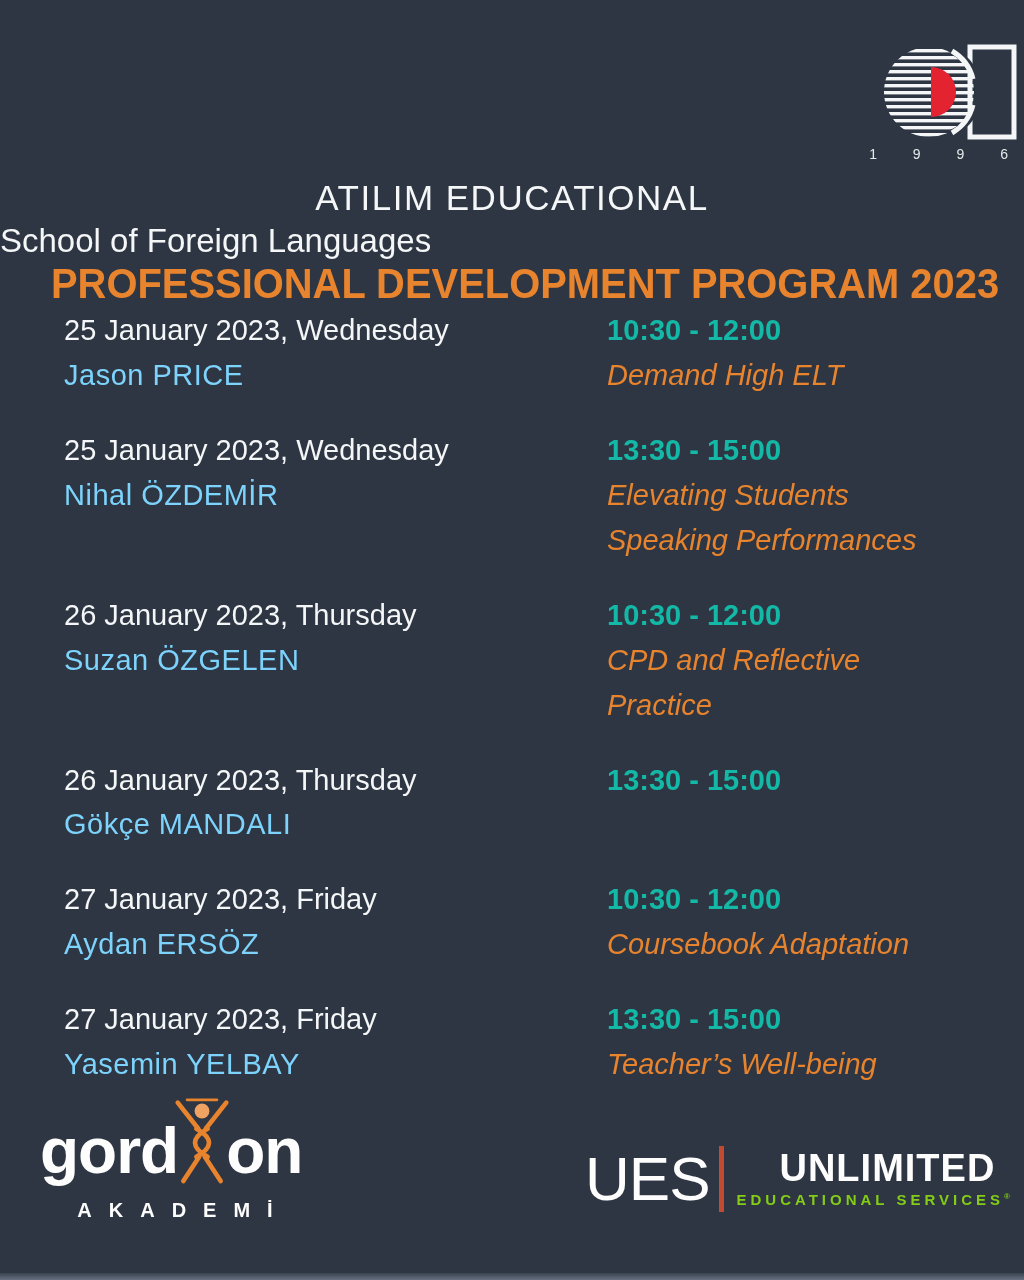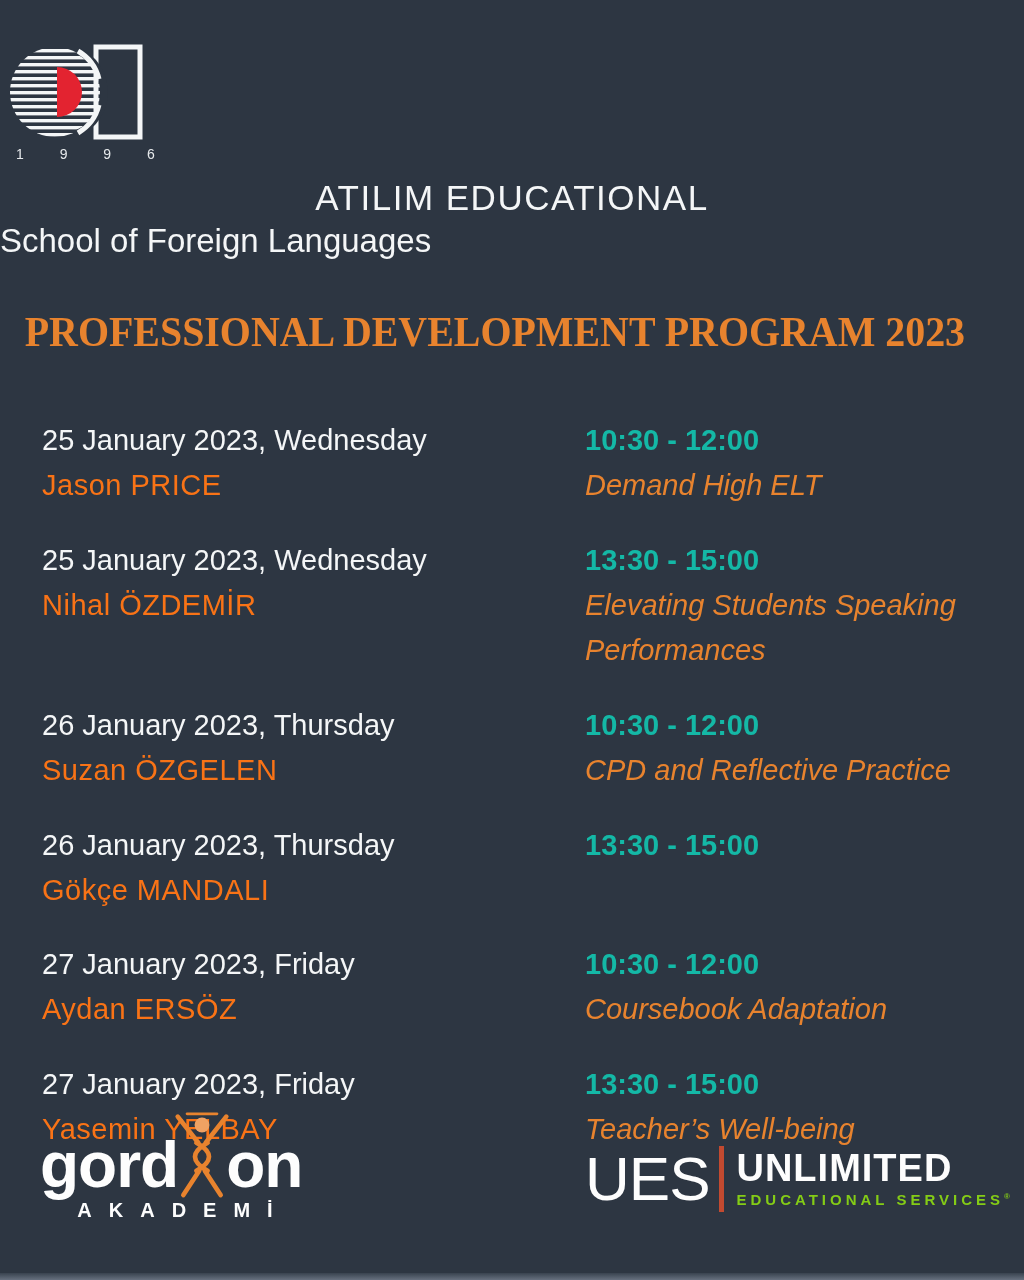--- a/index.html
+++ b/index.html
@@ -8,69 +8,69 @@
     position: relative;
     width: 1024px; height: 1280px;
     background: #2d3642;
     font-family: "Liberation Sans", sans-serif;
     color: #f4f6f7;
     overflow: hidden;
   }
   .poster { position: relative; width: 100%; height: 100%; padding-top: 42px; }
 
   
-  .logo-wrap { display: flex; flex-direction: column; align-items: flex-start; }
+  .logo-wrap { display: flex; flex-direction: column; align-items: flex-end; }
   .founding-year {
     margin-top: 4px;
     font-size: 14px; letter-spacing: 16px; text-indent: 16px;
     color: #e7eaec;
   }
   .university {
     margin-top: 16px; text-align: center;
     font-size: 35px; letter-spacing: 1.5px; font-weight: 400; color: #f4f6f7;
   }
   .school {
     margin-top: 4px; text-align: left;
     font-size: 33px; font-weight: 400; color: #f4f6f7;
   }
   .program-title {
-    margin-top: 48px; text-align: left;
+    text-align: right;
     font-size: 42px; font-weight: 700; color: #e8832e;
-    letter-spacing: 0px; white-space: nowrap; font-family: Liberation Serif, serif;
+    letter-spacing: 0px; white-space: nowrap;
   }
   .program-title span { display: inline-block; transform: scaleX(0.95); transform-origin: center; }
 
   
-  .schedule { margin-top: 62px; padding: 0 42px; }
+  .schedule { padding: 0 64px; }
   .entry {
     display: grid; grid-template-columns: 543px 1fr;
     margin-bottom: 30px;
   }
   .entry .left, .entry .right { font-size: 29px; line-height: 1.55; }
   .date  { color: #f4f6f7; }
-  .speaker { color: #f97316; letter-spacing: 0.5px; }
+  .speaker { color: #7dd3fc; letter-spacing: 0.5px; }
   .time { color: #14b8a6; font-weight: bold; }
   .session { color: #e8832e; font-style: italic; max-width: 415px; }
 
   
   .footer { position: absolute; left: 0; right: 0; bottom: 48px; }
   .gordion { position: absolute; left: 40px; bottom: 10px; width: 270px; }
   .gordion-word { display: flex; align-items: flex-end; color: #fdfdfd; font-weight: 700; }
   .gordion-word .txt { font-size: 64px; line-height: 0.9; letter-spacing: -1px; }
   .gordion-figure { width: 56px; height: 94px; margin: 0 -4px -6px -4px; }
   .gordion-sub {
-    margin-top: 4px; text-align: center;
+    margin-top: 18px; text-align: center;
     font-size: 20px; font-weight: 700; color: #fdfdfd;
     letter-spacing: 17px; text-indent: 17px; white-space: nowrap;
   }
   .ues { position: absolute; left: 585px; bottom: 18px; display: flex; align-items: center; }
   .ues-abbr { font-size: 62px; font-weight: 400; letter-spacing: -1px; color: #fdfdfd; }
   .ues-divider { width: 5px; height: 66px; background: #c24a30; margin: 0 12px 0 10px; }
   .ues-right { display: flex; flex-direction: column; justify-content: center; }
-  .ues-name { font-size: 38px; font-weight: 700; letter-spacing: 1px; color: #fdfdfd; line-height: 1.05; }
+  .ues-name { font-size: 38px; font-weight: 700; letter-spacing: 1px; color: #fdfdfd; line-height: 1.05; margin-left: 43px; }
   .ues-tagline { font-size: 15px; font-weight: 700; letter-spacing: 4px; color: #84cc16; margin-top: 3px; white-space: nowrap; }
   .ues-tagline .reg { font-size: 8px; vertical-align: super; letter-spacing: 0; }
 
   .bottom-strip {
     position: absolute; left: 0; right: 0; bottom: 0; height: 7px;
     background: linear-gradient(to bottom, #39434f, #66707f);
   }
 </style>
 </head>
 <body>

